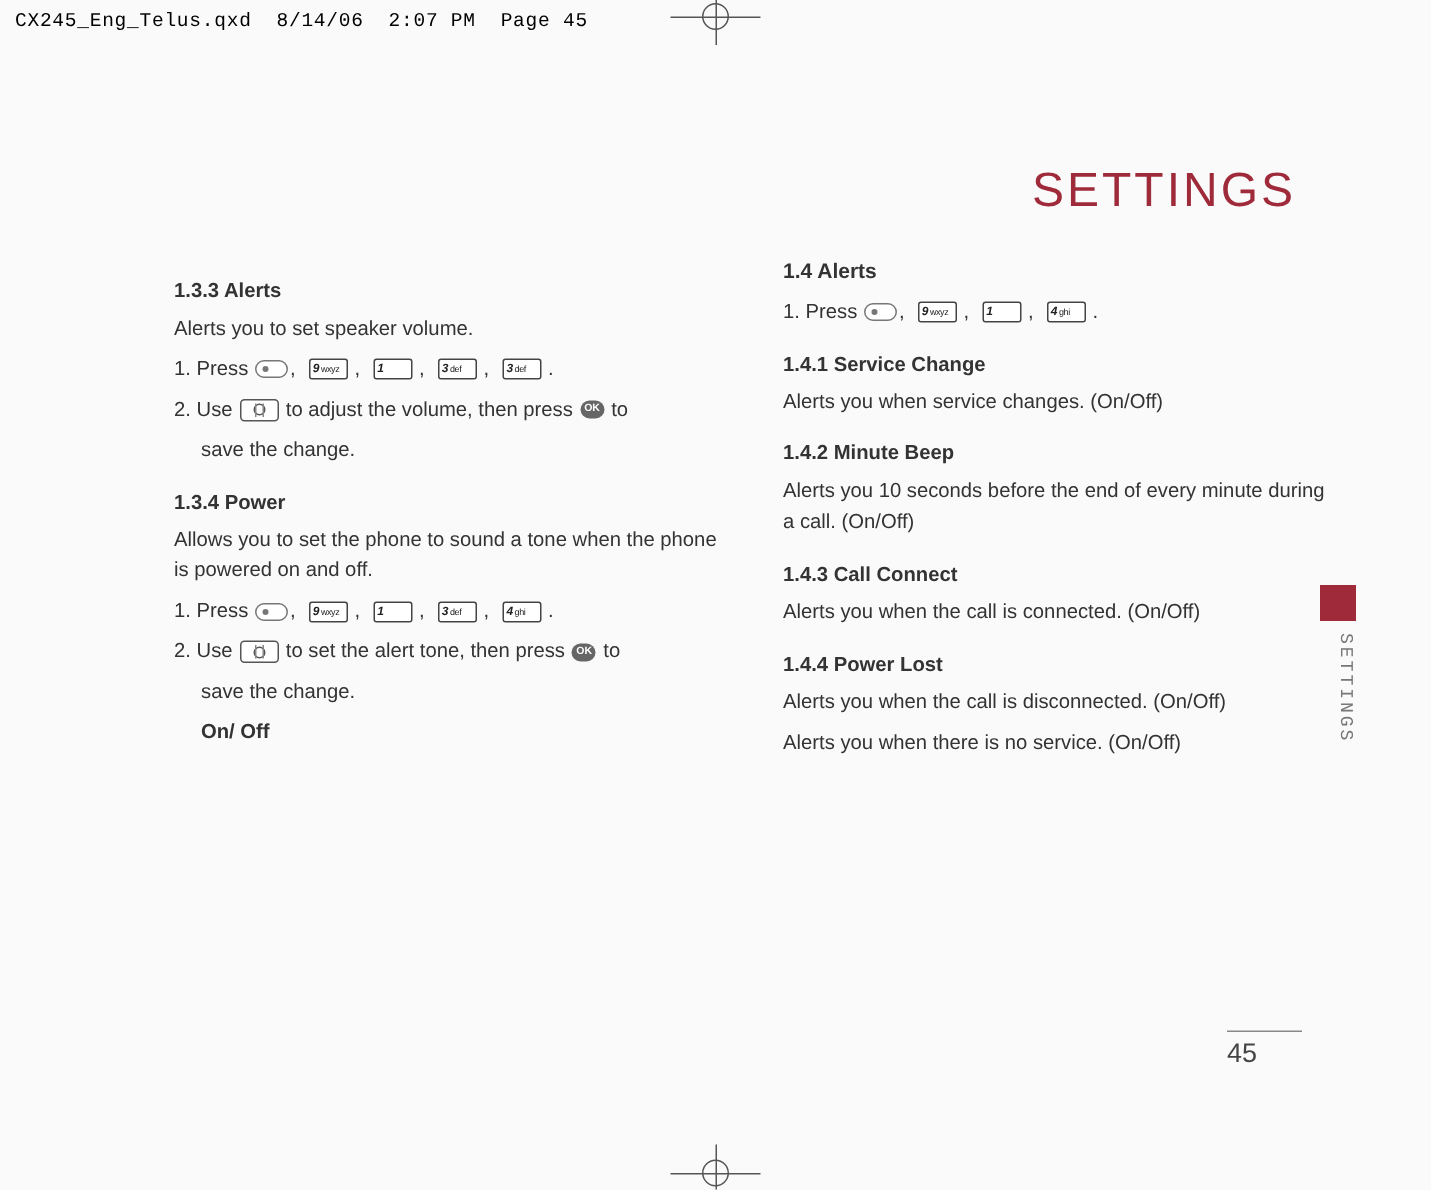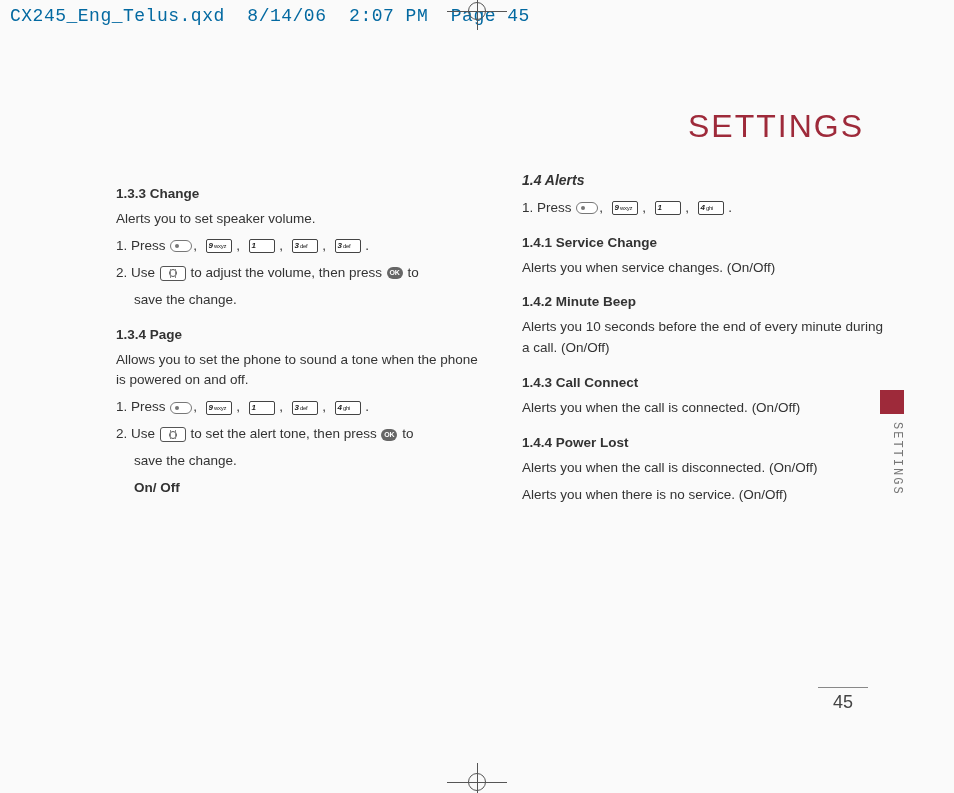--- a/index.html
+++ b/index.html
@@ -10,22 +10,22 @@
     font-family: "Helvetica Neue", Arial, sans-serif;
     color: #333;
     position: relative;
     overflow: hidden;
   }
   .header-strip {
     position: absolute;
     top: 6px;
     left: 10px;
     font-family: "Courier New", monospace;
-    font-size: 18px;
-    color: #0369a1;
+    font-size: 13px;
+    color: #000000;
     letter-spacing: 0.5px;
   }
   .page {
     position: absolute;
     top: 0;
     left: 30px;
     right: 30px;
     bottom: 0;
   }
   .section-title {
@@ -49,21 +49,20 @@
     flex: 1;
     font-size: 13.5px;
     line-height: 1.55;
     color: #333;
   }
   .h3 {
     font-weight: 600;
     font-size: 14px;
     margin-top: 14px;
     margin-bottom: 6px;
-    font-style: italic;
   }
   .h4 {
     font-weight: 600;
     font-size: 13.5px;
     margin-top: 14px;
     margin-bottom: 4px;
   }
   .col p { margin-bottom: 6px; }
   .step { margin-bottom: 6px; }
   .step-indent { padding-left: 18px; }
@@ -193,21 +192,21 @@
   }
   .page-num {
     position: absolute;
     right: 56px;
     bottom: 80px;
     font-size: 18px;
     color: #444;
     border-top: 1px solid #888;
     padding-top: 4px;
     width: 50px;
-    text-align: center;
+    text-align: left;
   }
 </style>
 </head>
 <body>
 
 <div class="header-strip">
   <span>CX245_Eng_Telus.qxd</span>&nbsp;&nbsp;<span>8/14/06</span>&nbsp;&nbsp;<span>2:07 PM</span>&nbsp;&nbsp;<span>Page 45</span>
 </div>
 
 <div class="crop crop-top">
@@ -221,39 +220,39 @@
     <div class="circ"></div>
 </div>
 
 <div class="page">
 
   <div class="section-title">SETTINGS</div>
 
   <div class="columns">
 
     <div class="col">
-      <div class="h4">1.3.3 Change</div>
+      <div class="h4">1.3.3 Alerts</div>
       <p>Alerts you to set speaker volume.</p>
       <p class="step">
         <span>1. Press </span><span class="softkey"></span>,&nbsp;
         <span class="key"><span>9</span><span class="sub">wxyz</span></span> ,&nbsp;
         <span class="key"><span>1</span><span class="sub"></span></span> ,&nbsp;
         <span class="key"><span>3</span><span class="sub">def</span></span> ,&nbsp;
         <span class="key"><span>3</span><span class="sub">def</span></span> .
       </p>
       <p class="step">
         <span>2. Use </span>
         <span class="navkey"></span>
         <span> to adjust the volume, then press </span>
         <span class="okbtn">OK</span>
         <span> to</span>
       </p>
       <p class="step-indent">save the change.</p>
 
-      <div class="h4">1.3.4 Page</div>
+      <div class="h4">1.3.4 Power</div>
       <p>Allows you to set the phone to sound a tone when the phone is powered on and off.</p>
       <p class="step">
         <span>1. Press </span><span class="softkey"></span>,&nbsp;
         <span class="key"><span>9</span><span class="sub">wxyz</span></span> ,&nbsp;
         <span class="key"><span>1</span><span class="sub"></span></span> ,&nbsp;
         <span class="key"><span>3</span><span class="sub">def</span></span> ,&nbsp;
         <span class="key"><span>4</span><span class="sub">ghi</span></span> .
       </p>
       <p class="step">
         <span>2. Use </span>

